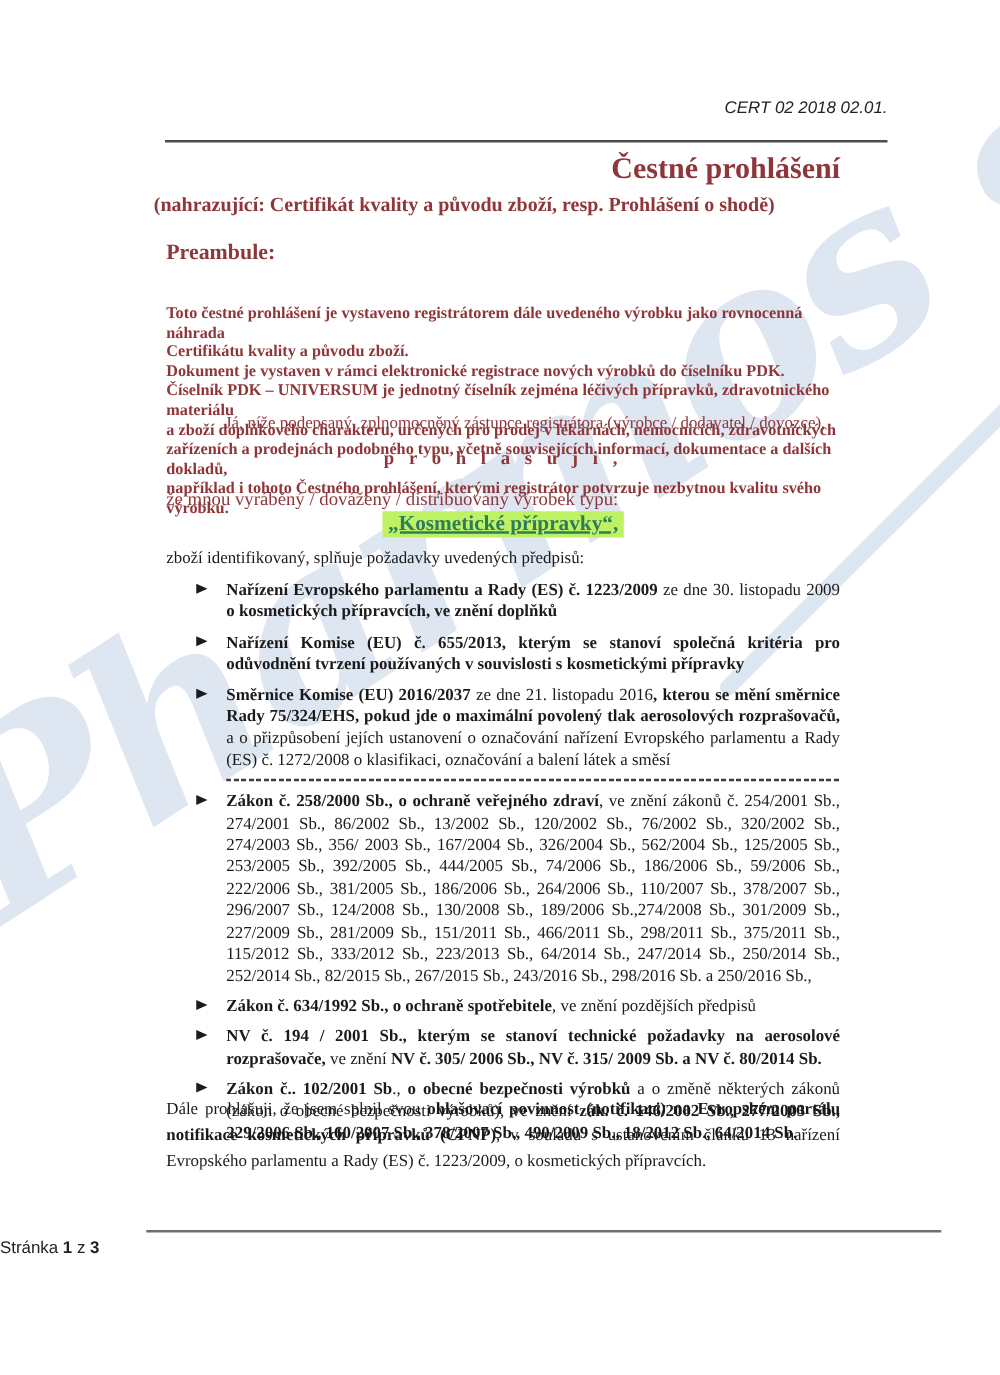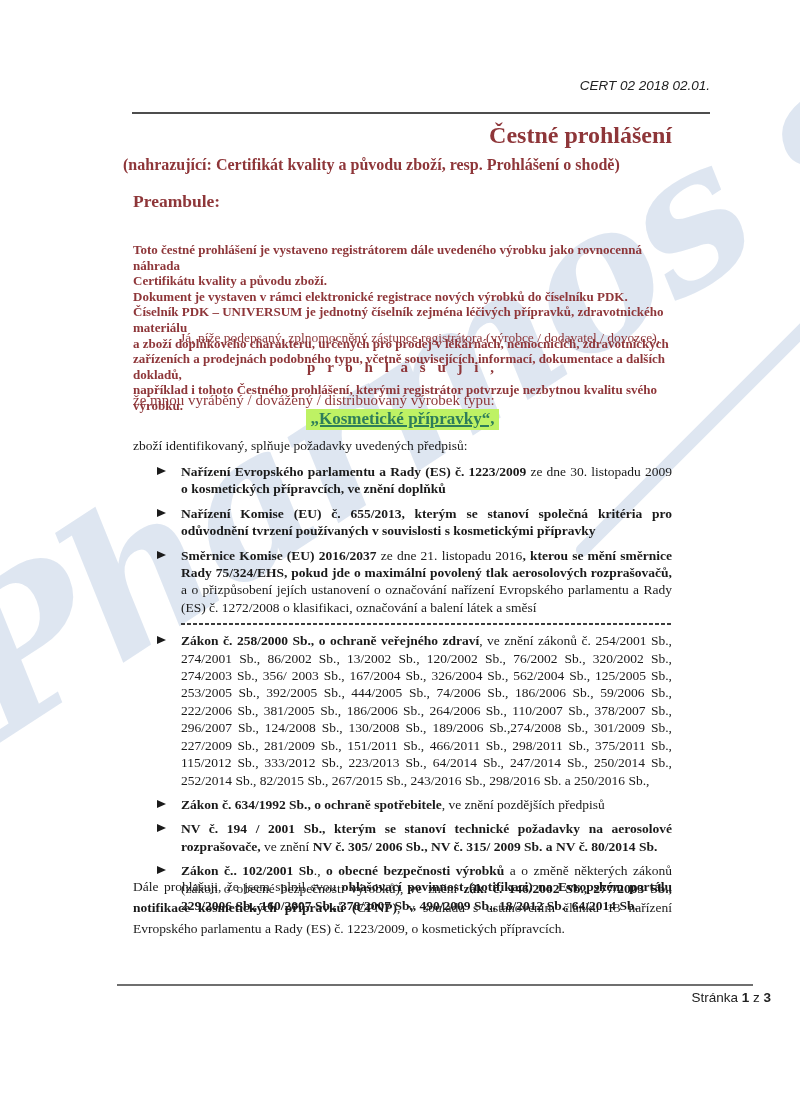--- a/index.html
+++ b/index.html
@@ -103,21 +103,21 @@
     position:absolute;top:876px;left:133px;width:539px;z-index:1;
     font-size:13.5px;line-height:21px;text-align:justify;
   }
   
   .footer-rule{
     position:absolute;top:984px;left:117px;width:636px;height:1.5px;
     background:#6f6f6f;z-index:1;
   }
   .footer{
     position:absolute;top:990px;left:0;width:771px;z-index:1;
-    text-align:right;font:13.5px "Liberation Sans",sans-serif;color:#222;
+    text-align:left;font:13.5px "Liberation Sans",sans-serif;color:#222;
   }
 </style>
 </head>
 <body>
 
 <div class="page">
 
   <div class="wm-text">Pharmos s.r.o.</div>
   <div class="wm-stroke"></div>
 

